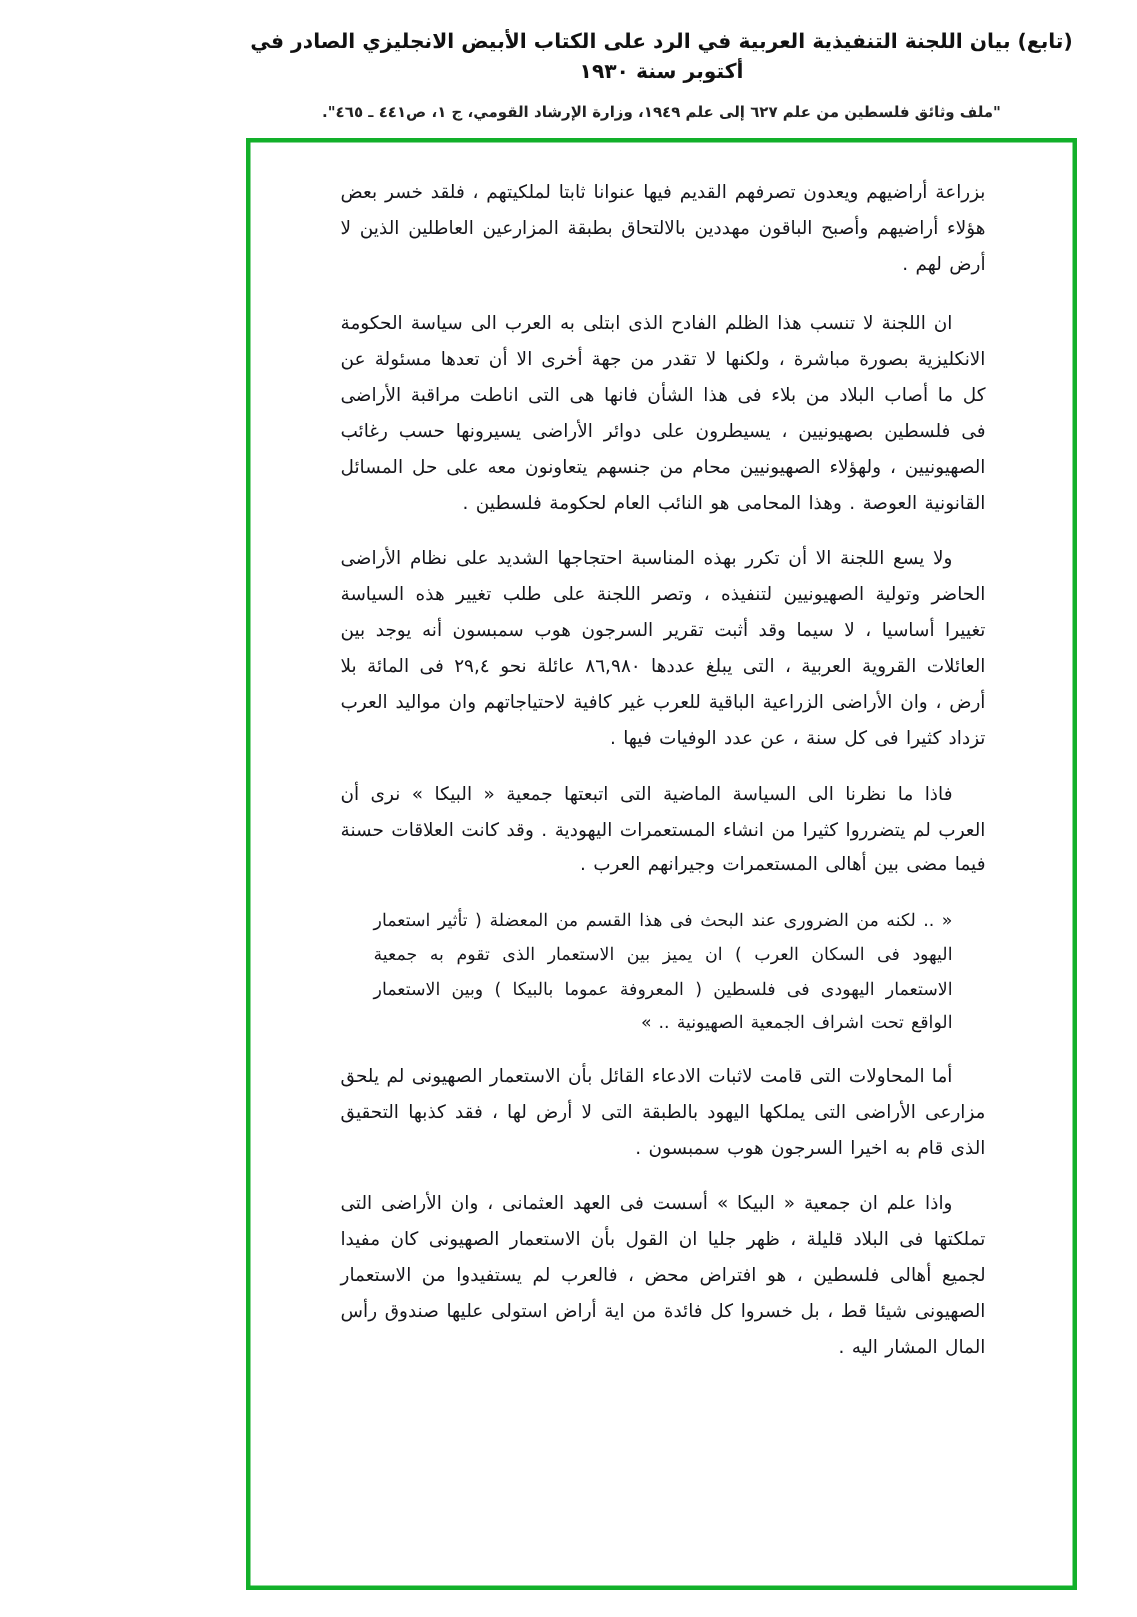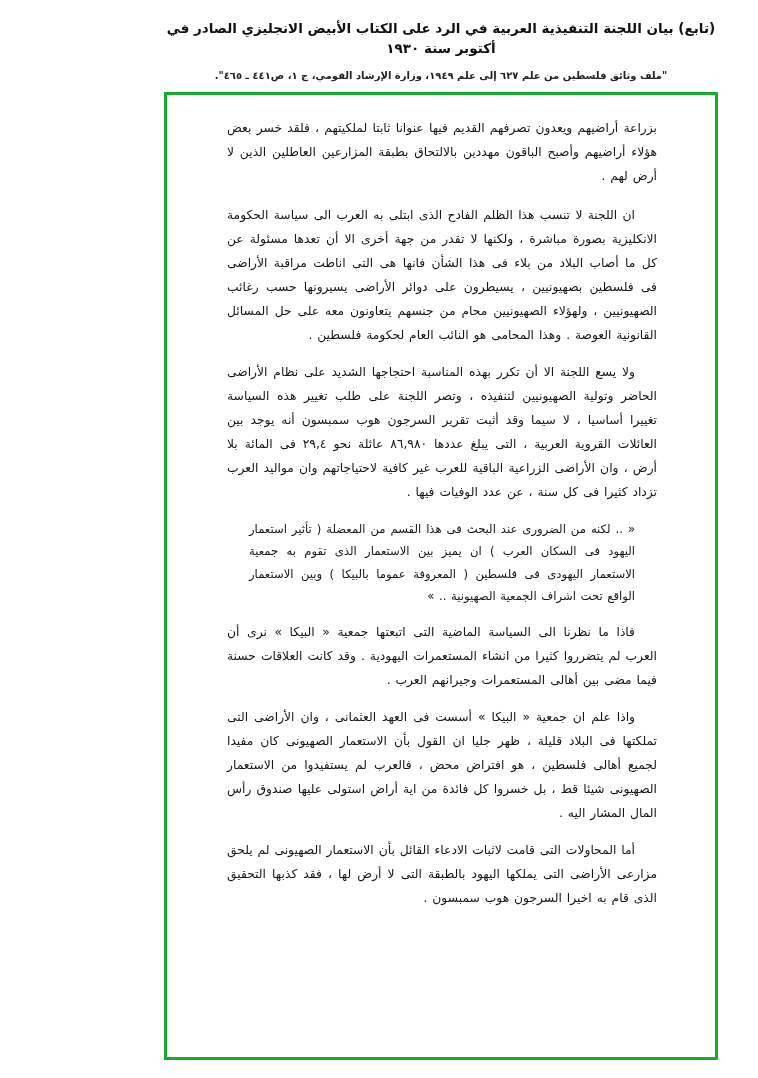--- a/index.html
+++ b/index.html
@@ -92,20 +92,20 @@
   <div class="doc-header">
     <div class="doc-title">(تابع) بيان اللجنة التنفيذية العربية في الرد على الكتاب الأبيض الانجليزي الصادر في أكتوبر سنة ١٩٣٠</div>
     <div class="doc-subtitle">"ملف وثائق فلسطين من علم ٦٢٧ إلى علم ١٩٤٩، وزارة الإرشاد القومي، ج ١، ص٤٤١ ـ ٤٦٥".</div>
   </div>
 
   <div class="frame" style="border-color: rgb(18, 176, 42);">
     <div class="frame-inner">
       <p class="para first">بزراعة أراضيهم ويعدون تصرفهم القديم فيها عنوانا ثابتا لملكيتهم ، فلقد خسر بعض هؤلاء أراضيهم وأصبح الباقون مهددين بالالتحاق بطبقة المزارعين العاطلين الذين لا أرض لهم .</p>
       <p class="para indent">ان اللجنة لا تنسب هذا الظلم الفادح الذى ابتلى به العرب الى سياسة الحكومة الانكليزية بصورة مباشرة ، ولكنها لا تقدر من جهة أخرى الا أن تعدها مسئولة عن كل ما أصاب البلاد من بلاء فى هذا الشأن فانها هى التى اناطت مراقبة الأراضى فى فلسطين بصهيونيين ، يسيطرون على دوائر الأراضى يسيرونها حسب رغائب الصهيونيين ، ولهؤلاء الصهيونيين محام من جنسهم يتعاونون معه على حل المسائل القانونية العوصة . وهذا المحامى هو النائب العام لحكومة فلسطين .</p>
       <p class="para indent">ولا يسع اللجنة الا أن تكرر بهذه المناسبة احتجاجها الشديد على نظام الأراضى الحاضر وتولية الصهيونيين لتنفيذه ، وتصر اللجنة على طلب تغيير هذه السياسة تغييرا أساسيا ، لا سيما وقد أثبت تقرير السرجون هوب سمبسون أنه يوجد بين العائلات القروية العربية ، التى يبلغ عددها ٨٦,٩٨٠ عائلة نحو ٢٩,٤ فى المائة بلا أرض ، وان الأراضى الزراعية الباقية للعرب غير كافية لاحتياجاتهم وان مواليد العرب تزداد كثيرا فى كل سنة ، عن عدد الوفيات فيها .</p>
+      <p class="para indent">فاذا ما نظرنا الى السياسة الماضية التى اتبعتها جمعية « البيكا » نرى أن العرب لم يتضرروا كثيرا من انشاء المستعمرات اليهودية . وقد كانت العلاقات حسنة فيما مضى بين أهالى المستعمرات وجيرانهم العرب .</p>
       <p class="para quote">« .. لكنه من الضرورى عند البحث فى هذا القسم من المعضلة ( تأثير استعمار اليهود فى السكان العرب ) ان يميز بين الاستعمار الذى تقوم به جمعية الاستعمار اليهودى فى فلسطين ( المعروفة عموما بالبيكا ) وبين الاستعمار الواقع تحت اشراف الجمعية الصهيونية .. »</p>
-      <p class="para indent">فاذا ما نظرنا الى السياسة الماضية التى اتبعتها جمعية « البيكا » نرى أن العرب لم يتضرروا كثيرا من انشاء المستعمرات اليهودية . وقد كانت العلاقات حسنة فيما مضى بين أهالى المستعمرات وجيرانهم العرب .</p>
+      <p class="para indent">أما المحاولات التى قامت لاثبات الادعاء القائل بأن الاستعمار الصهيونى لم يلحق مزارعى الأراضى التى يملكها اليهود بالطبقة التى لا أرض لها ، فقد كذبها التحقيق الذى قام به اخيرا السرجون هوب سمبسون .</p>
       <p class="para indent">واذا علم ان جمعية « البيكا » أسست فى العهد العثمانى ، وان الأراضى التى تملكتها فى البلاد قليلة ، ظهر جليا ان القول بأن الاستعمار الصهيونى كان مفيدا لجميع أهالى فلسطين ، هو افتراض محض ، فالعرب لم يستفيدوا من الاستعمار الصهيونى شيئا قط ، بل خسروا كل فائدة من اية أراض استولى عليها صندوق رأس المال المشار اليه .</p>
-      <p class="para indent">أما المحاولات التى قامت لاثبات الادعاء القائل بأن الاستعمار الصهيونى لم يلحق مزارعى الأراضى التى يملكها اليهود بالطبقة التى لا أرض لها ، فقد كذبها التحقيق الذى قام به اخيرا السرجون هوب سمبسون .</p>
     </div>
   </div>
 
 </div>
 
 </body></html>

